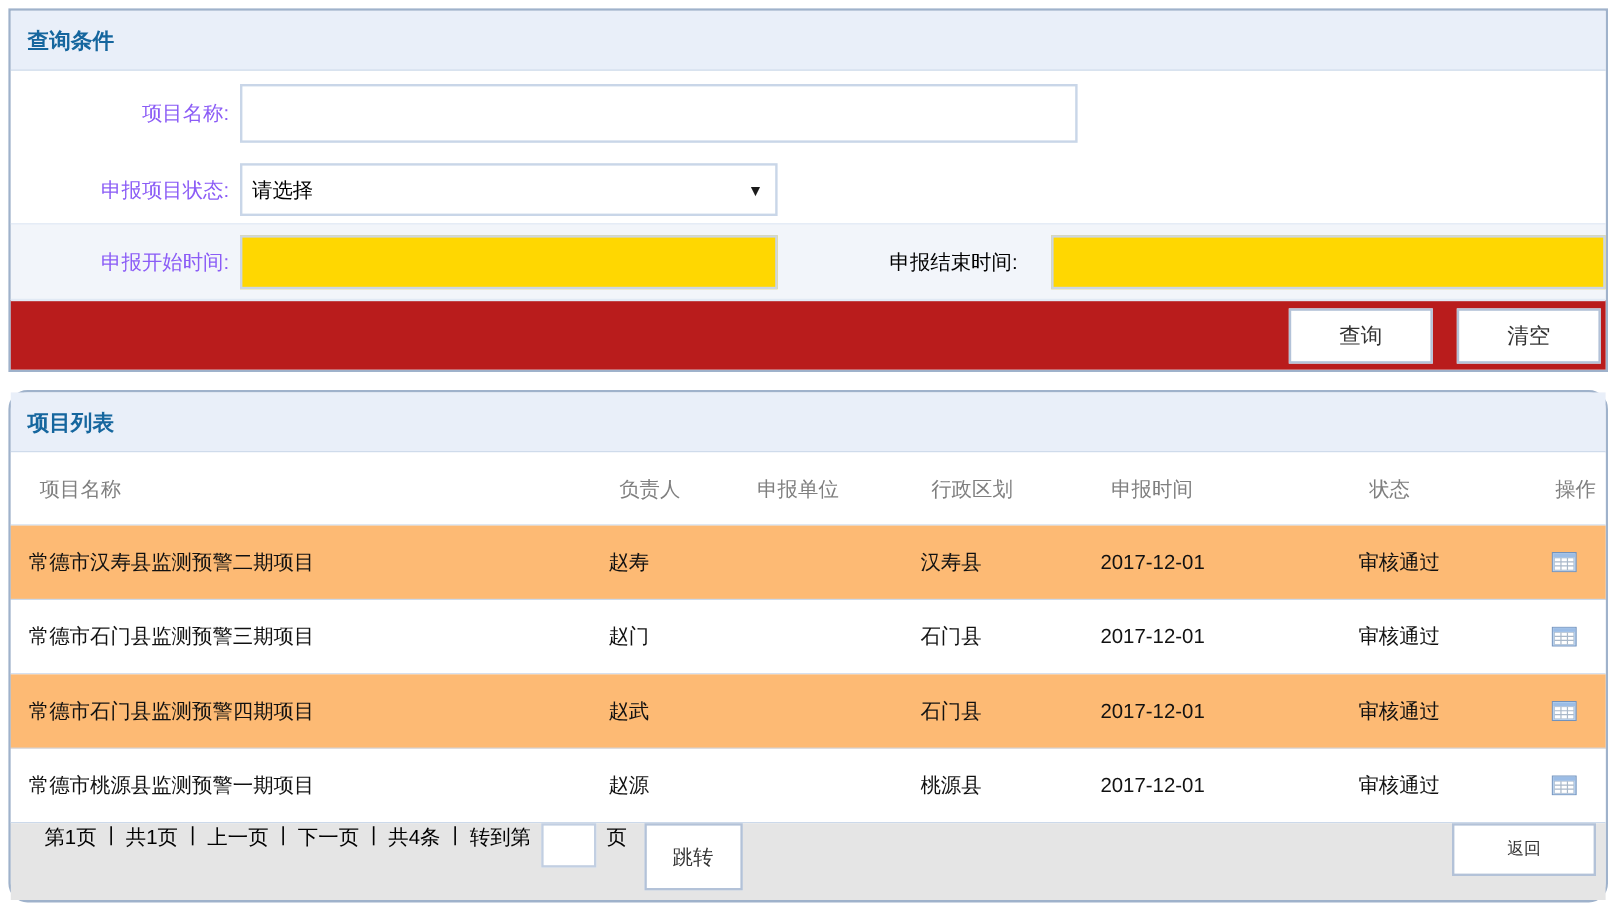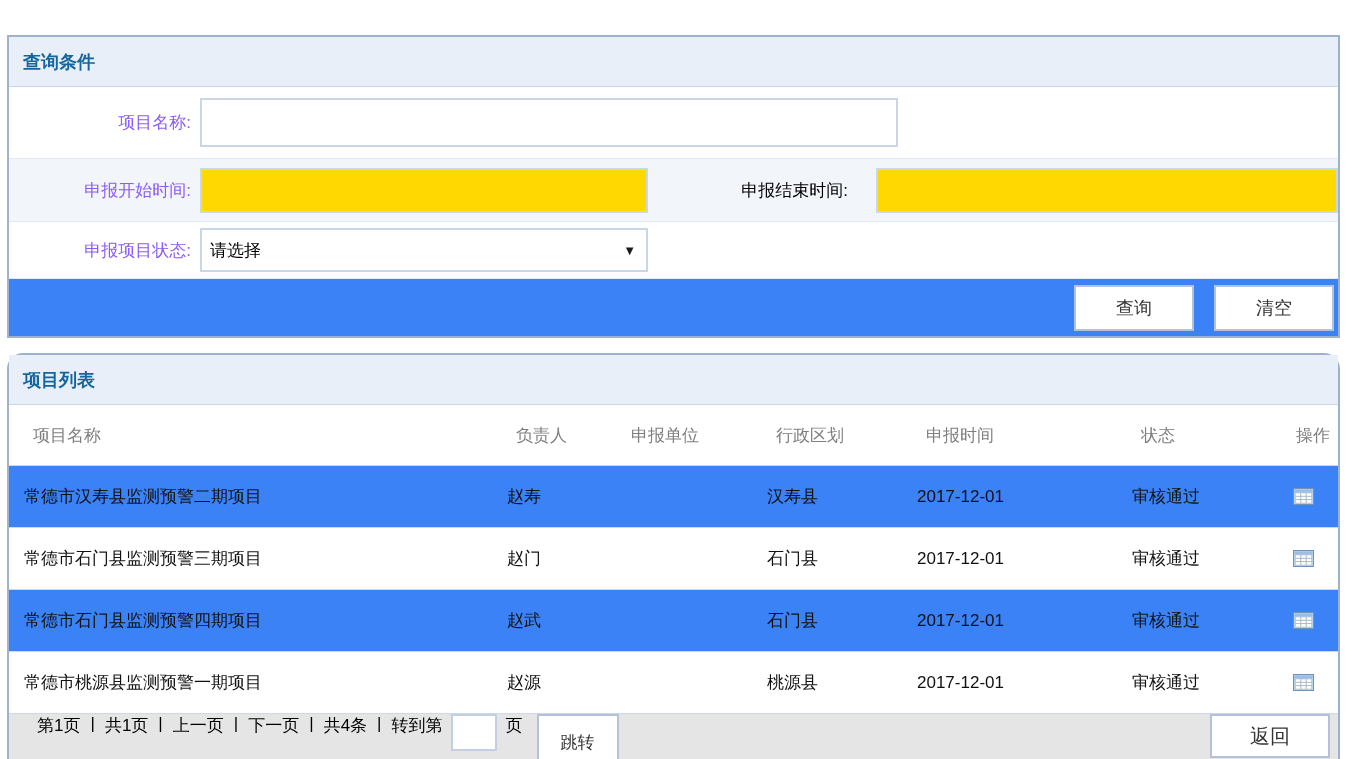--- a/index.html
+++ b/index.html
@@ -1,97 +1,97 @@
 <!DOCTYPE html>
 <html><head>
 <meta charset="utf-8">
 <style>
   * { margin:0; padding:0; box-sizing:border-box; }
   html,body { background:#ffffff; }
   body { font-family:"Liberation Sans","DejaVu Sans",sans-serif; }
   .page { position:relative; width:1347px; height:759px; background:#ffffff; overflow:hidden; }
 
-  .panel { position:absolute; left:7px; width:1333px; border:2px solid #9fb2cb; background:#ffffff; display:flex; flex-direction:column;margin-top:28px; }
+  .panel { position:absolute; left:7px; width:1333px; border:2px solid #9fb2cb; background:#ffffff; display:flex; flex-direction:column; }
   .panel-query { top:7px; height:303px; }
   .panel-list  { top:325px; height:427px;border-radius:16px; }
 
   .panel-header { height:50px; flex:0 0 50px; background:#e9eff9; border-bottom:1px solid #c9d6e8; display:flex; align-items:center; padding-left:14px; }
   .panel-title { color:#15669e; font-weight:bold; font-size:18px; }
 
   
   .form-row { display:flex; align-items:center; }
   .row-name   { flex:0 0 71px; background:#ffffff; }
   .row-times  { flex:0 0 64px; background:#f2f5fa; border-top:1px solid #e1e9f4; border-bottom:1px solid #e1e9f4; }
   .row-status { flex:0 0 56px; background:#ffffff; }
-  .row-buttons{ flex:1 1 auto; background:#3b82f6; border-top:1px solid #e1e9f4; justify-content:flex-end; gap:20px; padding-right:4px; }
+  .row-buttons{ flex:1 1 auto; background:#b91c1c; border-top:1px solid #e1e9f4; justify-content:flex-end; gap:20px; padding-right:4px; }
 
   .form-label { width:182px; flex:0 0 182px; text-align:right; font-size:17px; color:#8b5cf6; }
   .gap9 { width:9px; flex:0 0 9px; }
 
   .text-input { width:698px; height:49px; border:2px solid #c9d6e8; background:#fff; font-size:17px; padding:0 8px; outline:none; }
   .date-input { width:448px; height:45px; border:2px solid #ccd6e4; background:#ffd701; font-size:17px; padding:0 8px; outline:none; }
   .end-label { width:200px; flex:0 0 200px; text-align:right; font-size:17px; }
   .gap28 { width:28px; flex:0 0 28px; }
   .date-input-end { width:462px; }
 
   .select-box { width:448px; height:44px; border:2px solid #c9d6e8; background:#fff; display:flex; align-items:center; justify-content:space-between; padding:0 10px 0 8px; font-size:17px; cursor:pointer; }
   .select-arrow { font-size:13px; color:#1a1a1a; }
 
   .btn { background:#ffffff; border:2px solid #b3c2d8; font-size:18px; color:#333; cursor:pointer; font-family:inherit; }
   .btn-lg { width:120px; height:46px; }
 
   
   .grid-row { display:grid; grid-template-columns:483px 115px 145px 150px 215px 155px 1fr; align-items:center; padding-left:15px; }
   .col-header-row { height:61px; flex:0 0 61px; border-bottom:1px solid #ccd9ea; color:#7f7f7f; font-size:17px; font-family:"Liberation Serif","DejaVu Serif",serif; background:#fff;padding-left:24px; }
   .data-row { height:62px; flex:0 0 62px; border-bottom:1px solid #ccd9ea; font-size:17px; color:#111; background:#ffffff; }
-  .data-row.odd { background:#3b82f6; }
+  .data-row.odd { background:#fdba74; }
   .cell { overflow:hidden; white-space:nowrap; }
   .cell-action { display:flex; align-items:center; padding-left:6px; }
   .table-icon { display:inline-flex; cursor:pointer; }
 
   
   .pagination { flex:1 1 auto; background:#e5e5e5; display:flex; align-items:flex-start; padding-left:28px; font-size:17px; color:#000; }
   .sep { margin:0 10px; color:#000; }
   .page-link { cursor:pointer; }
   .goto-input { width:46px; height:37px; border:2px solid #c2cfe2; background:#fff; margin:0 9px 0 8px; font-size:16px; text-align:center; outline:none; }
   .jump-btn { width:82px; height:56px; margin-left:14px; font-size:17px; }
-  .back-btn { width:120px; height:44px; margin-left:auto; margin-right:8px; font-size:20px; }
+  .back-btn { width:120px; height:44px; margin-left:auto; margin-right:8px; font-size:14px; }
 </style>
 </head>
 <body>
 
 <div class="page">
 
   <section class="panel panel-query">
     <div class="panel-header">
       <span class="panel-title">查询条件</span>
     </div>
 
     <div class="form-row row-name">
       <label class="form-label">项目名称:</label>
       <span class="gap9"></span>
       <input class="text-input" type="text" value="" style="">
+    </div>
+
+    <div class="form-row row-status">
+      <label class="form-label">申报项目状态:</label>
+      <span class="gap9"></span>
+      <div class="select-box">
+        <span>请选择</span>
+        <span class="select-arrow">▼</span>
+      </div>
     </div>
 
     <div class="form-row row-times">
       <label class="form-label">申报开始时间:</label>
       <span class="gap9"></span>
       <input class="date-input" type="text" value="" style="">
       <label class="end-label">申报结束时间:</label>
       <span class="gap28"></span>
       <input class="date-input date-input-end" type="text" value="" style="">
-    </div>
-
-    <div class="form-row row-status">
-      <label class="form-label">申报项目状态:</label>
-      <span class="gap9"></span>
-      <div class="select-box">
-        <span>请选择</span>
-        <span class="select-arrow">▼</span>
-      </div>
     </div>
 
     <div class="form-row row-buttons">
       <button class="btn btn-lg">查询</button>
       <button class="btn btn-lg">清空</button>
     </div>
   </section>
 
   <section class="panel panel-list">
     <div class="panel-header">

